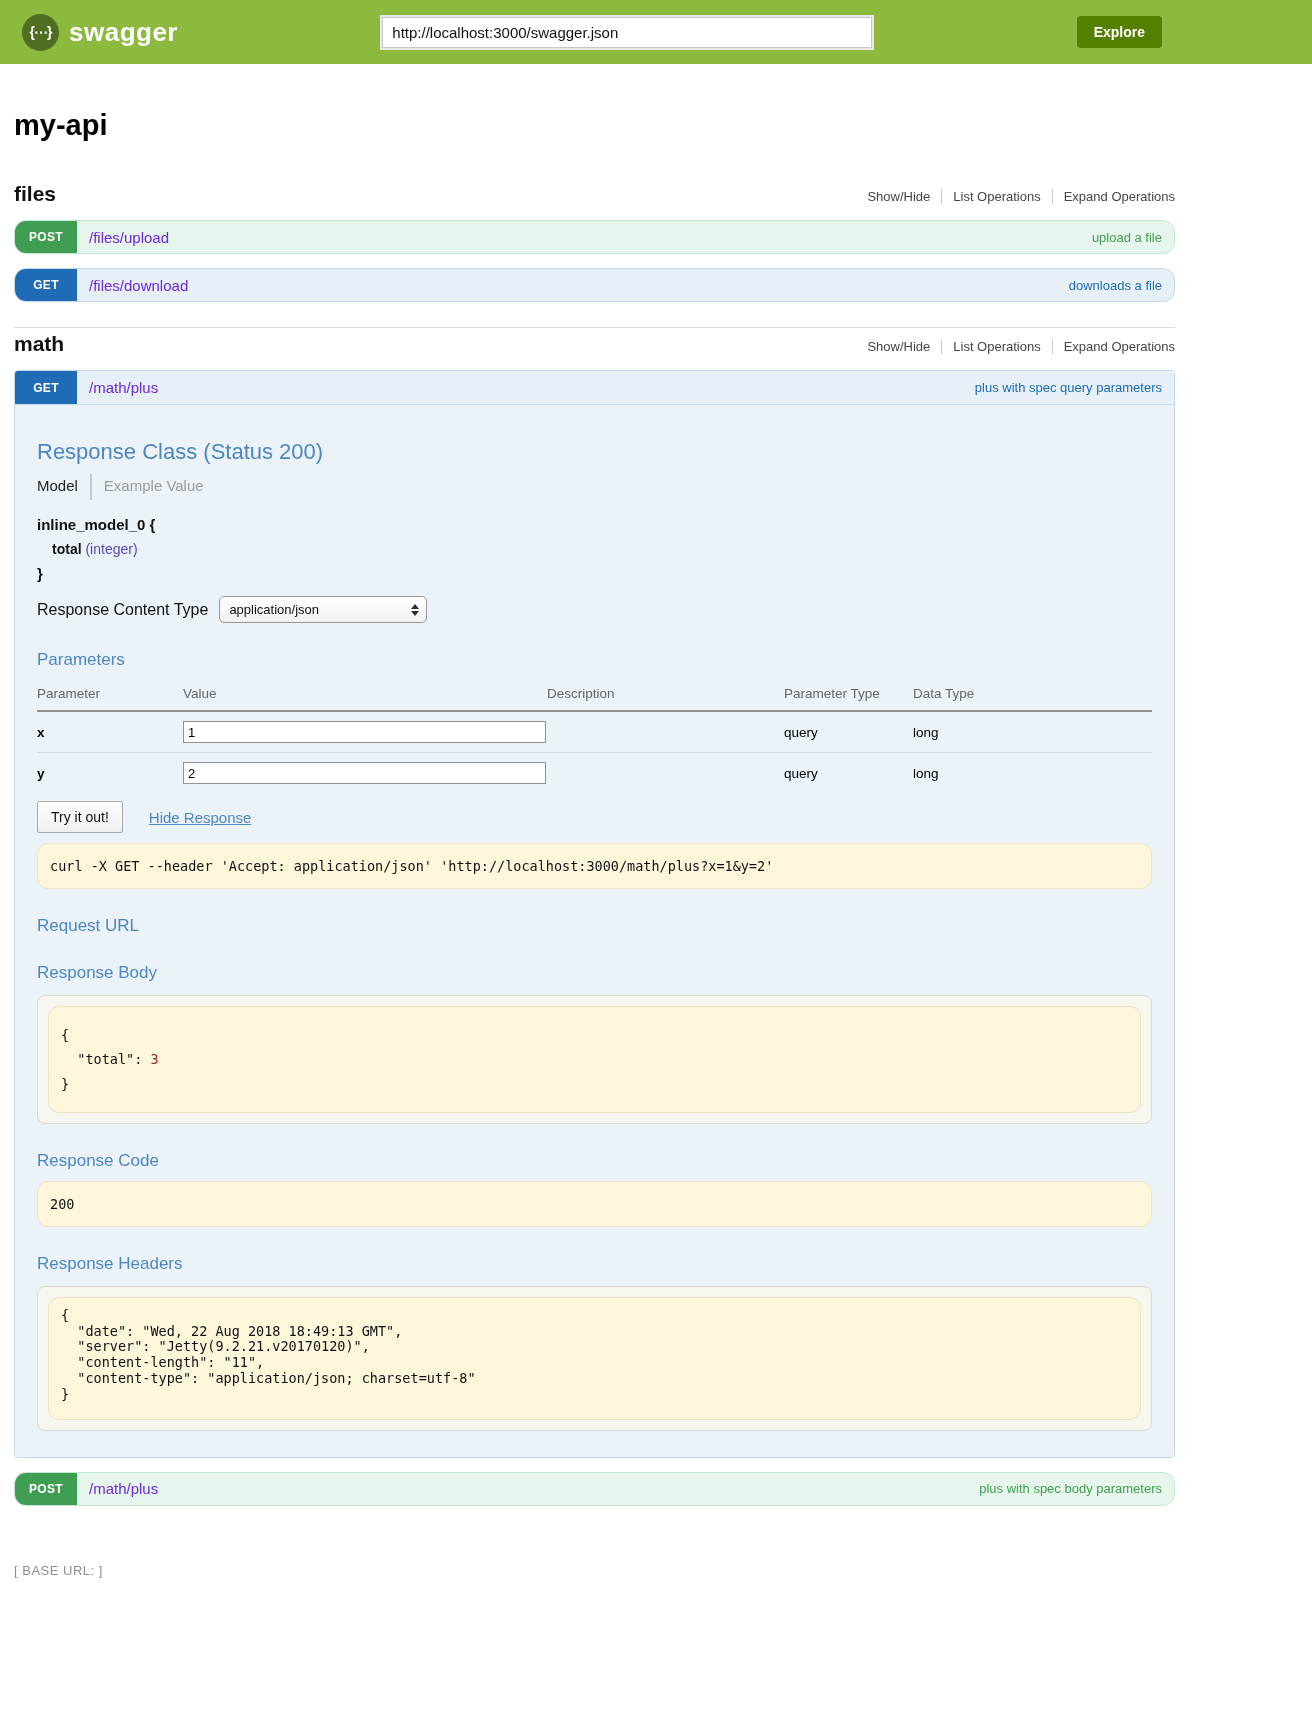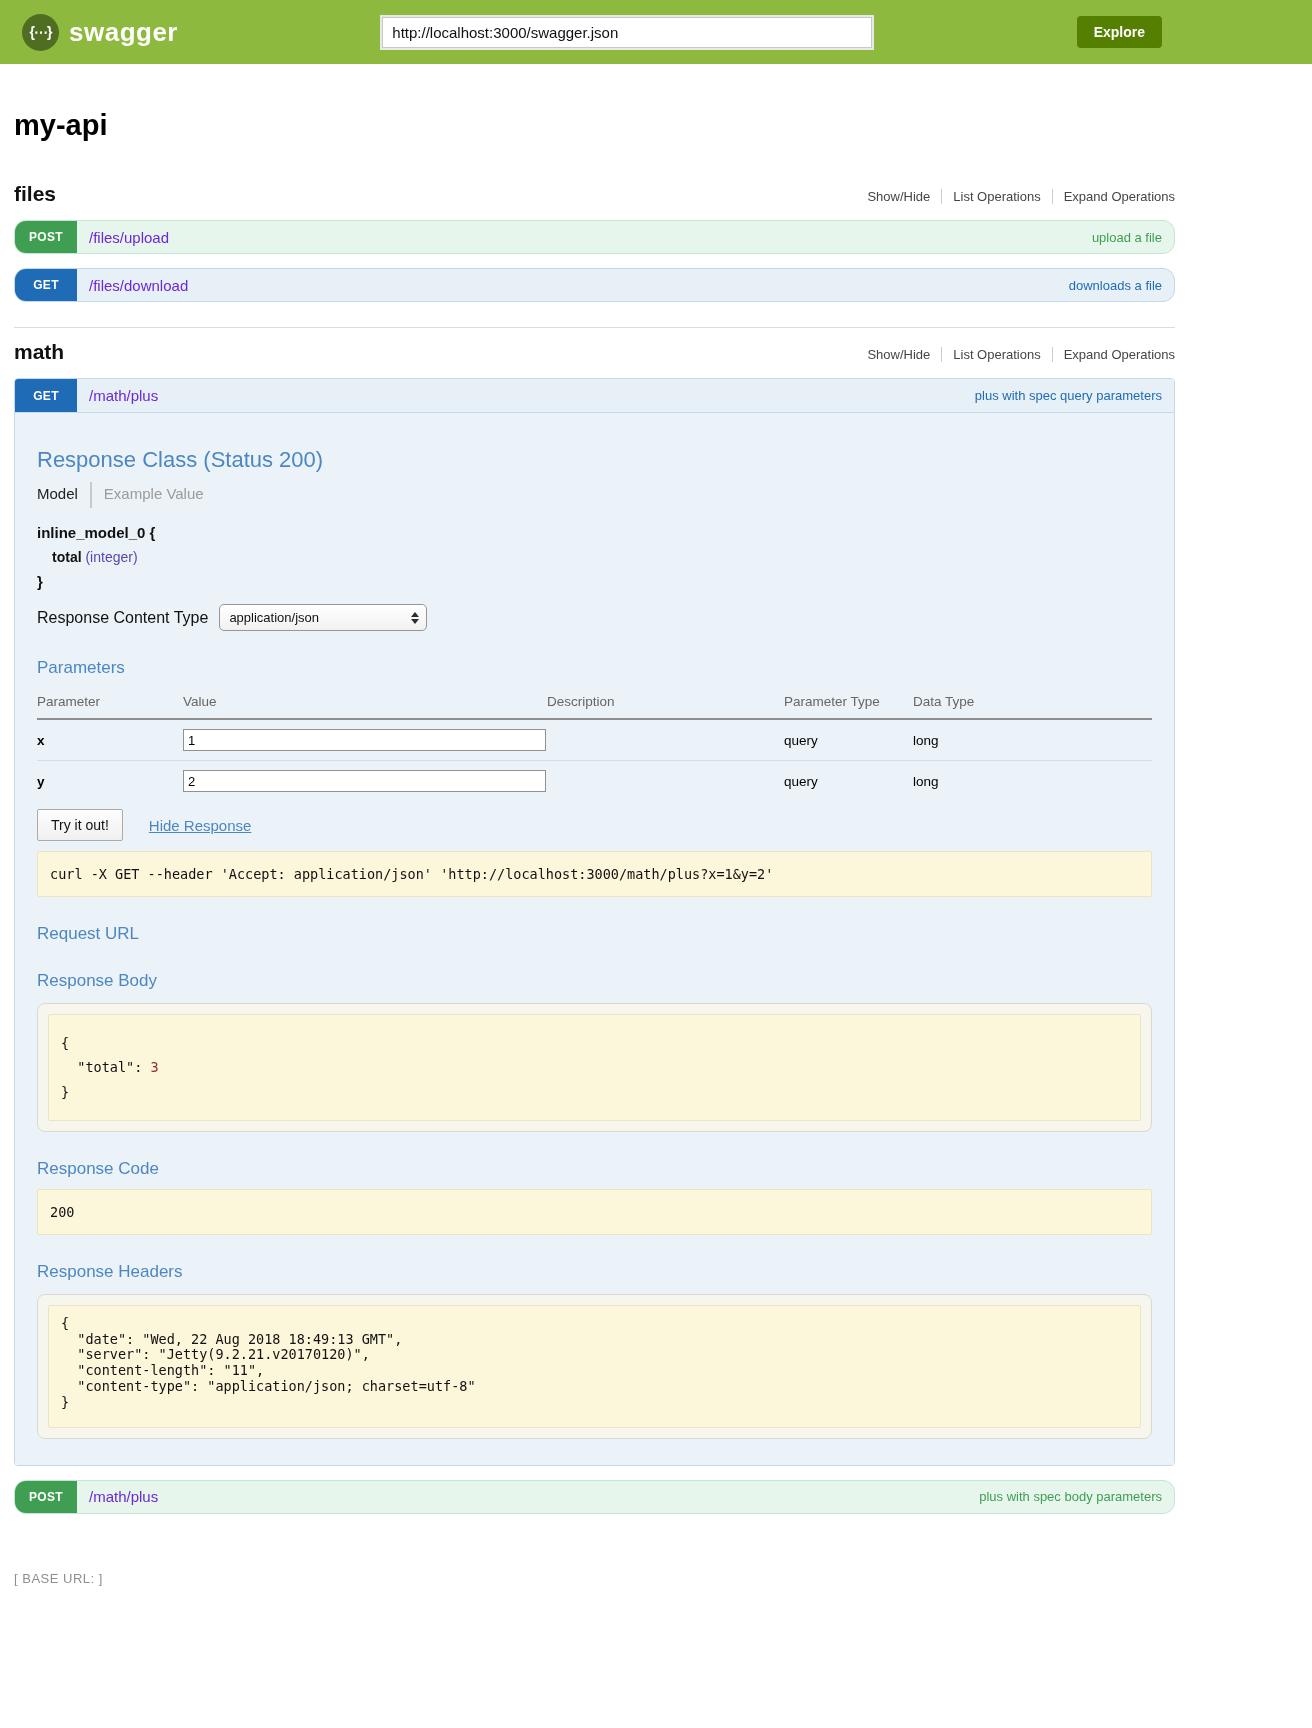--- a/index.html
+++ b/index.html
@@ -19,21 +19,21 @@
                padding:0 9px; font-size:15px; font-family:"Liberation Sans",sans-serif; color:#111; }
   .explore-btn { background:#547f00; color:#fff; border:none; border-radius:4px;
                  font-weight:bold; font-size:14px; padding:8px 17px; cursor:pointer;
                  font-family:"Liberation Sans",sans-serif; }
 
   
   .wrap { width:1161px; margin-left:14px; }
   h1.page-title { font-size:29px; font-weight:bold; margin:45px 0 0; }
 
   .section { margin-top:40px; }
-  .section + .section { border-top:1px solid #dcdcdc; margin-top:25px; padding-top:12px; }
+  .section + .section { border-top:1px solid #dcdcdc; margin-top:25px; padding-top:4px; }
   .section-head { display:flex; justify-content:space-between; align-items:baseline; }
   .section-name { font-size:21px; font-weight:bold; color:#111; cursor:pointer; }
   .section-controls { display:flex; align-items:center; font-size:13px; color:#454545; }
   .section-controls a { color:#454545; text-decoration:none; padding:0 11px; cursor:pointer; }
   .section-controls a + a { border-left:1px solid #ccc; }
   .section-controls a:last-child { padding-right:0; }
 
   
   .endpoint { display:flex; align-items:stretch; height:34px; border:1px solid;
               border-radius:12px; margin-top:14px; overflow:hidden; cursor:pointer; }
@@ -88,21 +88,21 @@
   .param-input { width:363px; height:22px; border:1px solid #919191; font-size:13px;
                  padding:1px 4px; font-family:"Liberation Sans",sans-serif; }
 
   .try-row { display:flex; align-items:center; gap:26px; margin-top:8px; }
   .try-btn { background:linear-gradient(#fdfdfd,#f0f0f0); border:1px solid #ababab; border-radius:2px;
              font-size:14px; color:#111; padding:7px 13px; cursor:pointer;
              font-family:"Liberation Sans",sans-serif; }
   .hide-link { color:#4d87c1; text-decoration:underline; font-size:15px; cursor:pointer; }
 
   
-  pre.code { background:#fcf6db; border:1px solid #ebe4c5; border-radius:2px; margin:10px 0 0;
+  pre.code { background:#fcf6db; border:1px solid #ebe4c5; border-radius:11px; margin:10px 0 0;
              padding:14px 12px; font-family:"DejaVu Sans Mono", monospace; font-size:13.5px;
              color:#111; white-space:pre-wrap; }
   .block-container { background:#f6f6ef; border:1px solid #d9d9cd; border-radius:8px;
                      padding:10px; margin-top:12px; }
   .block-container pre.code { margin:0; }
   pre.body-json { line-height:1.8; padding:16px 12px; }
   .j-num { color:#8f2c2c; }
   pre.headers-json { line-height:1.17; padding:10px 12px 16px; }
 
   

